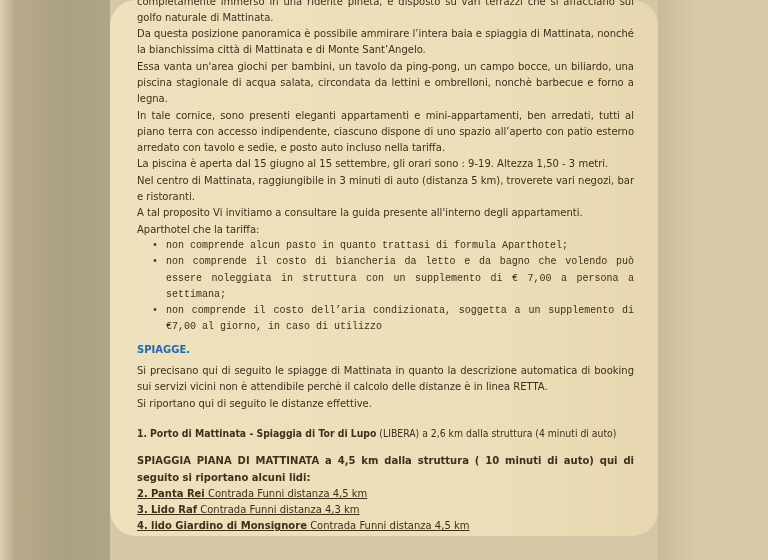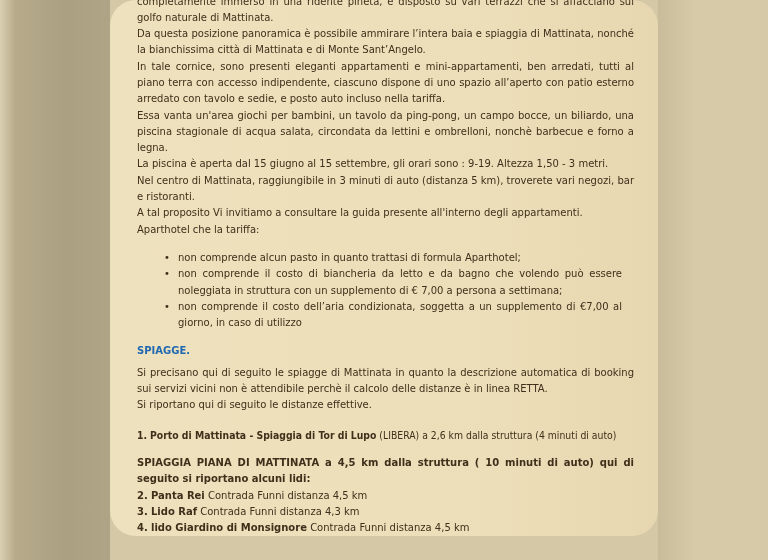--- a/index.html
+++ b/index.html
@@ -21,42 +21,42 @@
     background:linear-gradient(90deg,#eee1bd 0%,#ecdeb8 70%,#e6d7b0 100%);
     border-radius:26px;
   }
   .content{
     position:absolute;left:27px;top:-6.5px;width:497px;
     font-size:10px;line-height:16.3px;color:#3f2f1b;
     text-align:justify;
   }
   .content p{margin:0;}
   .b{font-weight:bold;}
-  ul.tariff-list{margin:12px;padding:0 0 0 29px;list-style:none;}
+  ul.tariff-list{margin:0;padding:0 0 0 29px;list-style:none;font-family:Liberation Mono, monospace;}
   ul.tariff-list li{position:relative;text-align:justify;}
   ul.tariff-list li::before{content:"\2022";position:absolute;left:-14px;top:0;}
   .spiagge-h{color:#2069b1;font-weight:bold;margin:6px 0 5px 0 !important;text-align:left;}
   .beach1{margin-top:14px !important;white-space:nowrap;transform:scaleX(0.93);transform-origin:0 0;text-align:left;}
   .piana{margin-top:11px !important;}
-  .lido{text-align:left;}
+  .lido{text-align:left;text-decoration:underline;}
   .umbrella{position:absolute;left:514px;top:521px;width:96px;height:60px;}
 </style>
 </head>
 <body>
 
 <div class="band-left"></div>
 <div class="band-right"></div>
 
 <div class="page">
   <div class="content">
 
     <p class="para">completamente immerso in una ridente pineta, è disposto su vari terrazzi che si affacciano sul golfo naturale di Mattinata.</p>
     <p class="para">Da questa posizione panoramica è possibile ammirare l’intera baia e spiaggia di Mattinata, nonché la bianchissima città di Mattinata e di Monte Sant’Angelo.</p>
+    <p class="para">Essa vanta un'area giochi per bambini, un tavolo da ping-pong, un campo bocce, un biliardo, una piscina stagionale di acqua salata, circondata da lettini e ombrelloni, nonchè barbecue e forno a legna.</p>
     <p class="para">In tale cornice, sono presenti eleganti appartamenti e mini-appartamenti, ben arredati, tutti al piano terra con accesso indipendente, ciascuno dispone di uno spazio all’aperto con patio esterno arredato con tavolo e sedie, e posto auto incluso nella tariffa.</p>
-    <p class="para">Essa vanta un'area giochi per bambini, un tavolo da ping-pong, un campo bocce, un biliardo, una piscina stagionale di acqua salata, circondata da lettini e ombrelloni, nonchè barbecue e forno a legna.</p>
     <p class="para">La piscina è aperta dal 15 giugno al 15 settembre, gli orari sono : 9-19. Altezza 1,50 - 3 metri.</p>
     <p class="para">Nel centro di Mattinata, raggiungibile in 3 minuti di auto (distanza 5 km), troverete vari negozi, bar e ristoranti.</p>
     <p class="para">A tal proposito Vi invitiamo a consultare la guida presente all'interno degli appartamenti.</p>
     <p class="para">Aparthotel che la tariffa:</p>
 
     <ul class="tariff-list">
       <li>non comprende alcun pasto in quanto trattasi di formula Aparthotel;</li>
       <li>non comprende il costo di biancheria da letto e da bagno che volendo può essere noleggiata in struttura con un supplemento di € 7,00 a persona a settimana;</li>
       <li>non comprende il costo dell’aria condizionata, soggetta a un supplemento di €7,00 al giorno, in caso di utilizzo</li>
     </ul>

